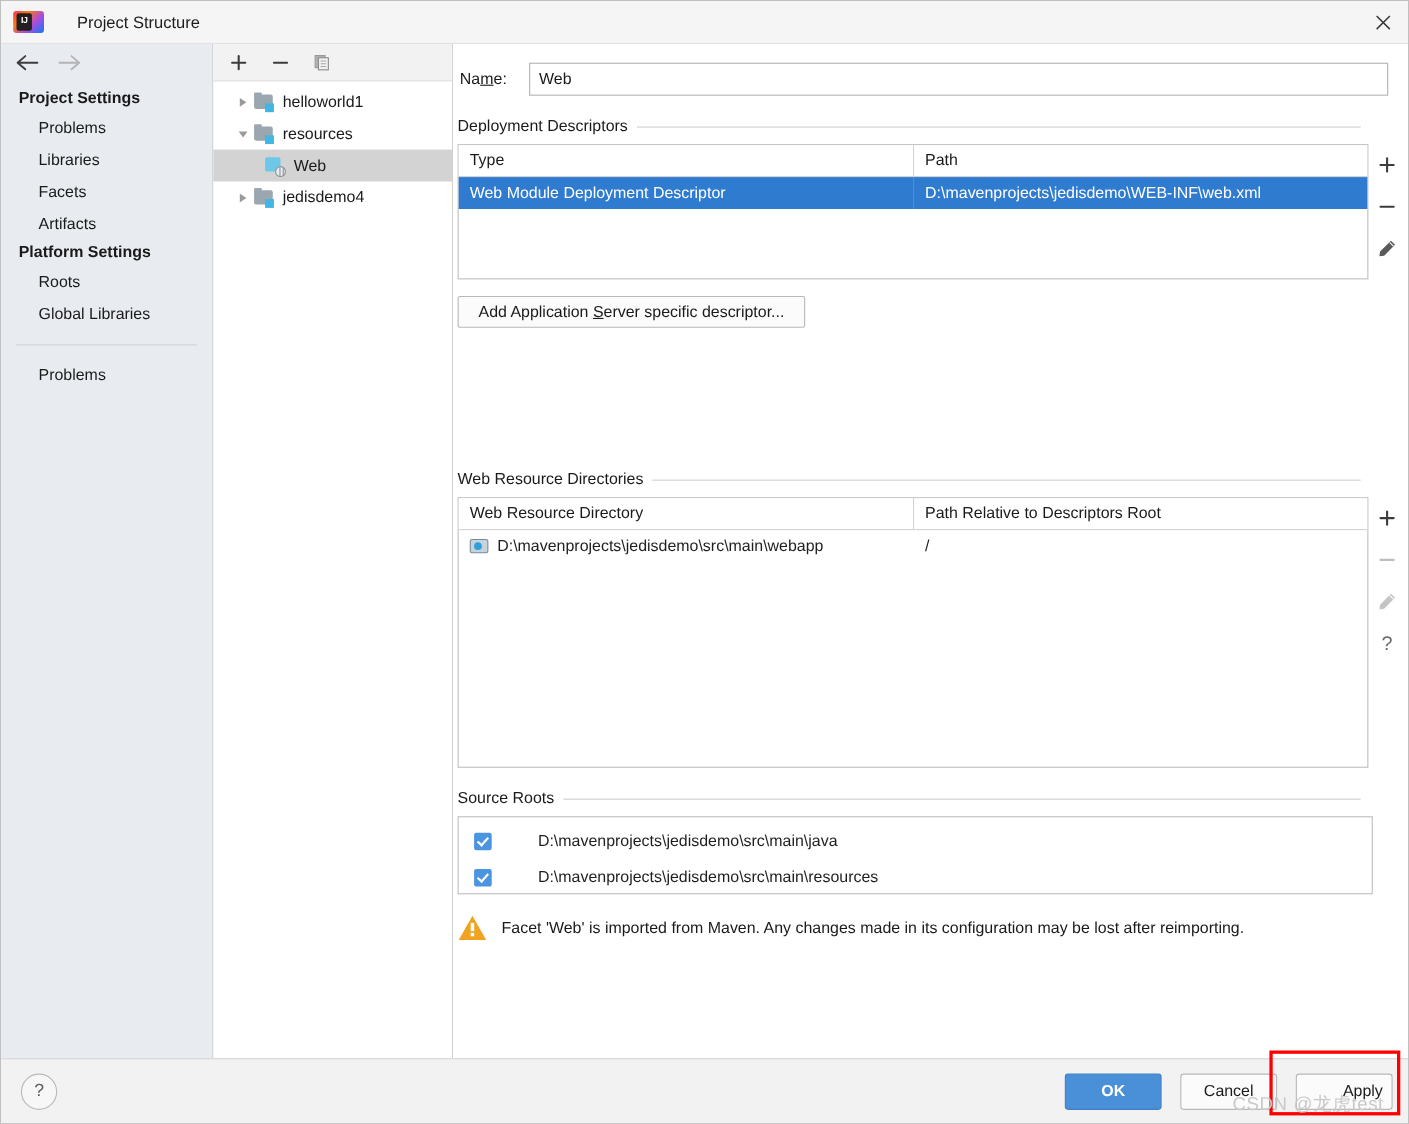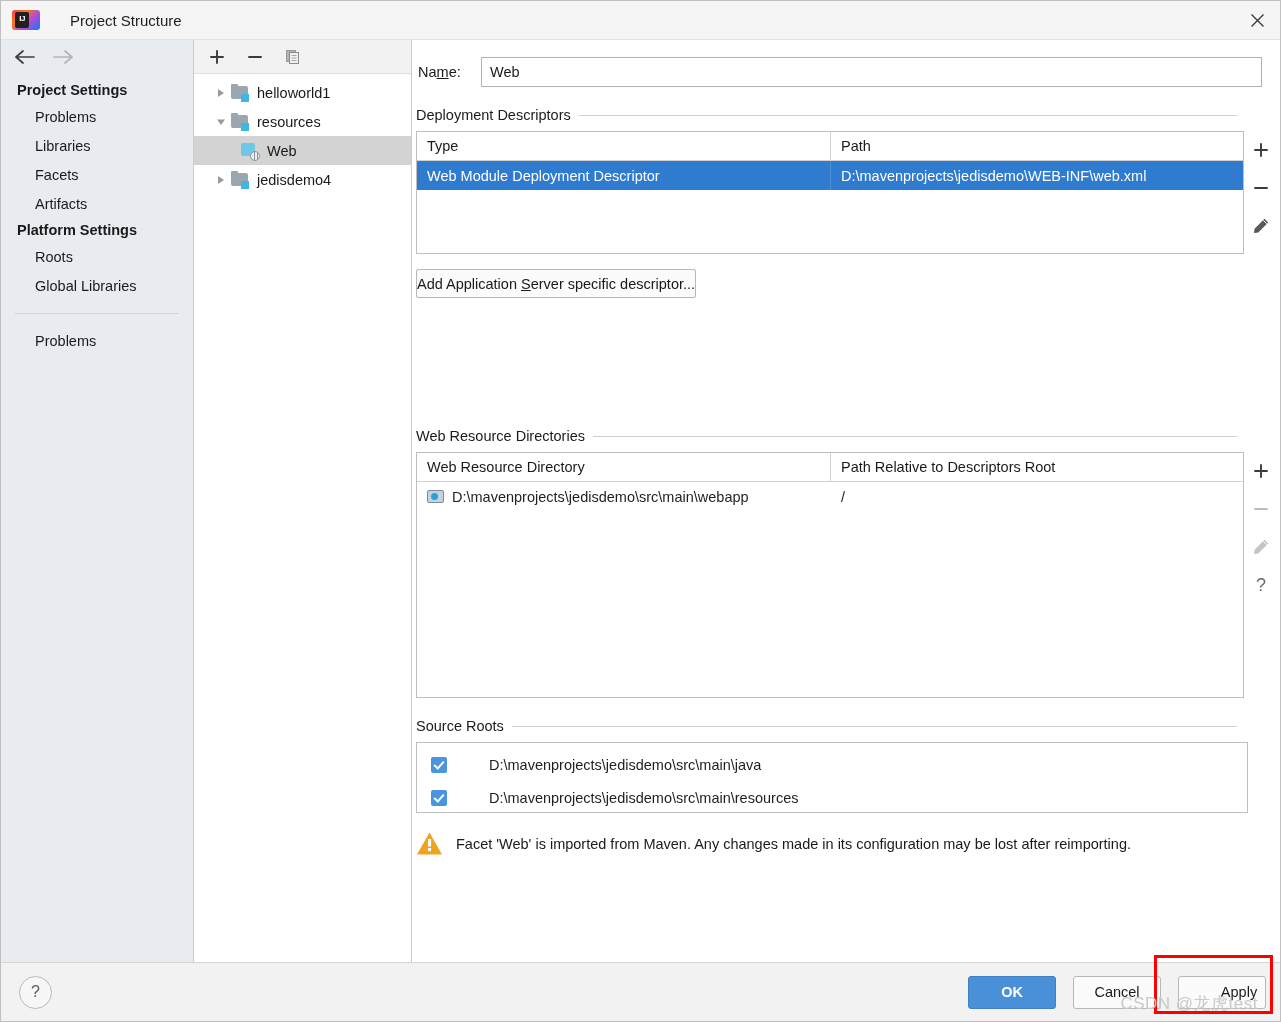--- a/index.html
+++ b/index.html
@@ -340,21 +340,21 @@
     display: flex; align-items: center; justify-content: center;
     cursor: pointer;
   }
   .st-btn.disabled { cursor: default; }
 
   .desc-body { height: 92px; }
 
   .btn-plain {
     margin: 15px 0 0 4px;
     height: 29px;
-    padding: 0 0;
+    padding: 0 18px;
     background: #fbfbfb;
     border: 1px solid #b8b8b8;
     border-radius: 2px;
     font-family: "Liberation Sans", sans-serif;
     font-size: 14.5px;
     color: #1a1a1a;
     cursor: pointer;
   }
   .btn-plain u { text-decoration: underline; }
 

